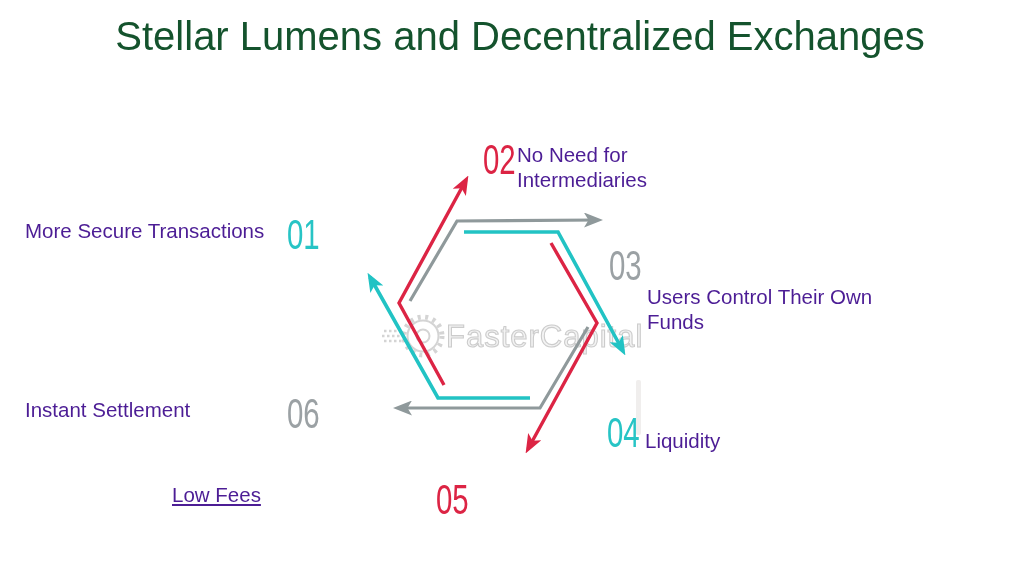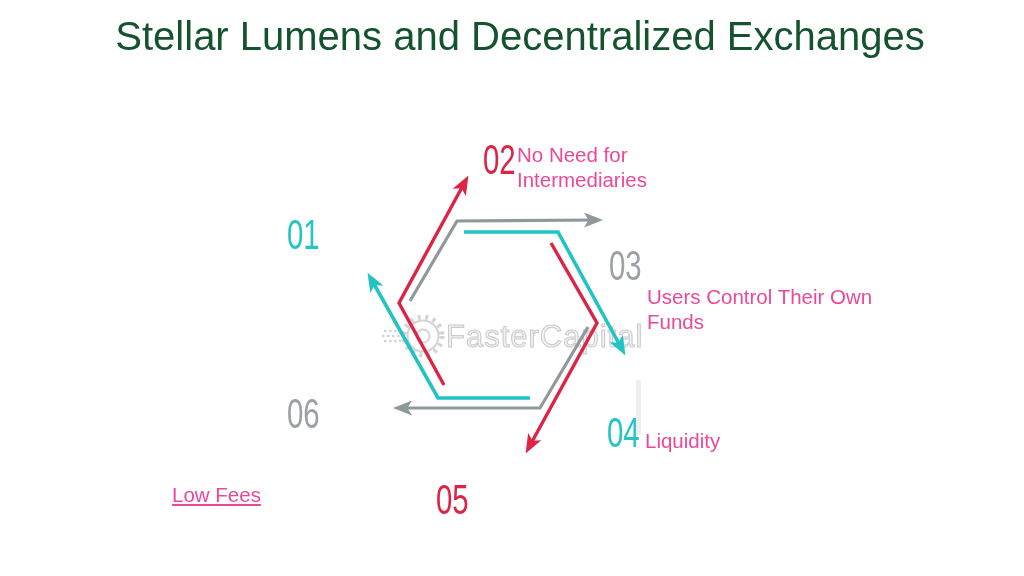--- a/index.html
+++ b/index.html
@@ -41,21 +41,21 @@
     z-index: 3;
   }
   .num.teal { color: #27c4c5; }
   .num.red  { color: #dc2444; }
   .num.gray { color: #9ba1a4; }
   .lbl {
     position: absolute;
     font-size: 20.5px;
     line-height: 25px;
     font-weight: 400;
-    color: #ec4899;
+    color: #4c1d95;
     z-index: 3;
   }
   .watermark {
     position: absolute;
     left: 381px;
     top: 311px;
     display: flex;
     align-items: center;
     gap: 1px;
     z-index: 1;
@@ -124,28 +124,30 @@
 
       <polyline points="551,243 597,323 528,449" stroke="#dc2444" stroke-width="3.4" marker-end="url(#head-red)"></polyline>
 
       <polyline points="588,327 540,408 398,408" stroke="#8f999b" stroke-width="3.2" marker-end="url(#head-gray)"></polyline>
 
       <polyline points="530,398 438,398 370,277" stroke="#22c3c4" stroke-width="3.6" marker-end="url(#head-teal)"></polyline>
     </g>
   </svg>
 
   <div class="num teal" style="left:287px; top:214px;">01</div>
+  <div class="lbl" style="left:25px; top:218px; width:250px;">More Secure Transactions</div>
 
   <div class="num red" style="left:483px; top:139px;">02</div>
   <div class="lbl" style="left:517px; top:142px; width:160px;">No Need for Intermediaries</div>
 
   <div class="num gray" style="left:609px; top:245px;">03</div>
   <div class="lbl" style="left:647px; top:248px; width:238px;margin-top:36px;">Users Control Their Own Funds</div>
 
   <div class="num teal" style="left:607px; top:412px;">04</div>
   <div class="lbl" style="left:645px; top:428px; width:200px;">Liquidity</div>
 
   <div class="num red" style="left:436px; top:479px;">05</div>
   <div class="lbl" style="left:172px; top:482px; width:200px;text-decoration:underline;">Low Fees</div>
 
   <div class="num gray" style="left:287px; top:393px;">06</div>
+  <div class="lbl" style="left:25px; top:397px; width:250px;">Instant Settlement</div>
 
 </div>
 
 </body></html>

